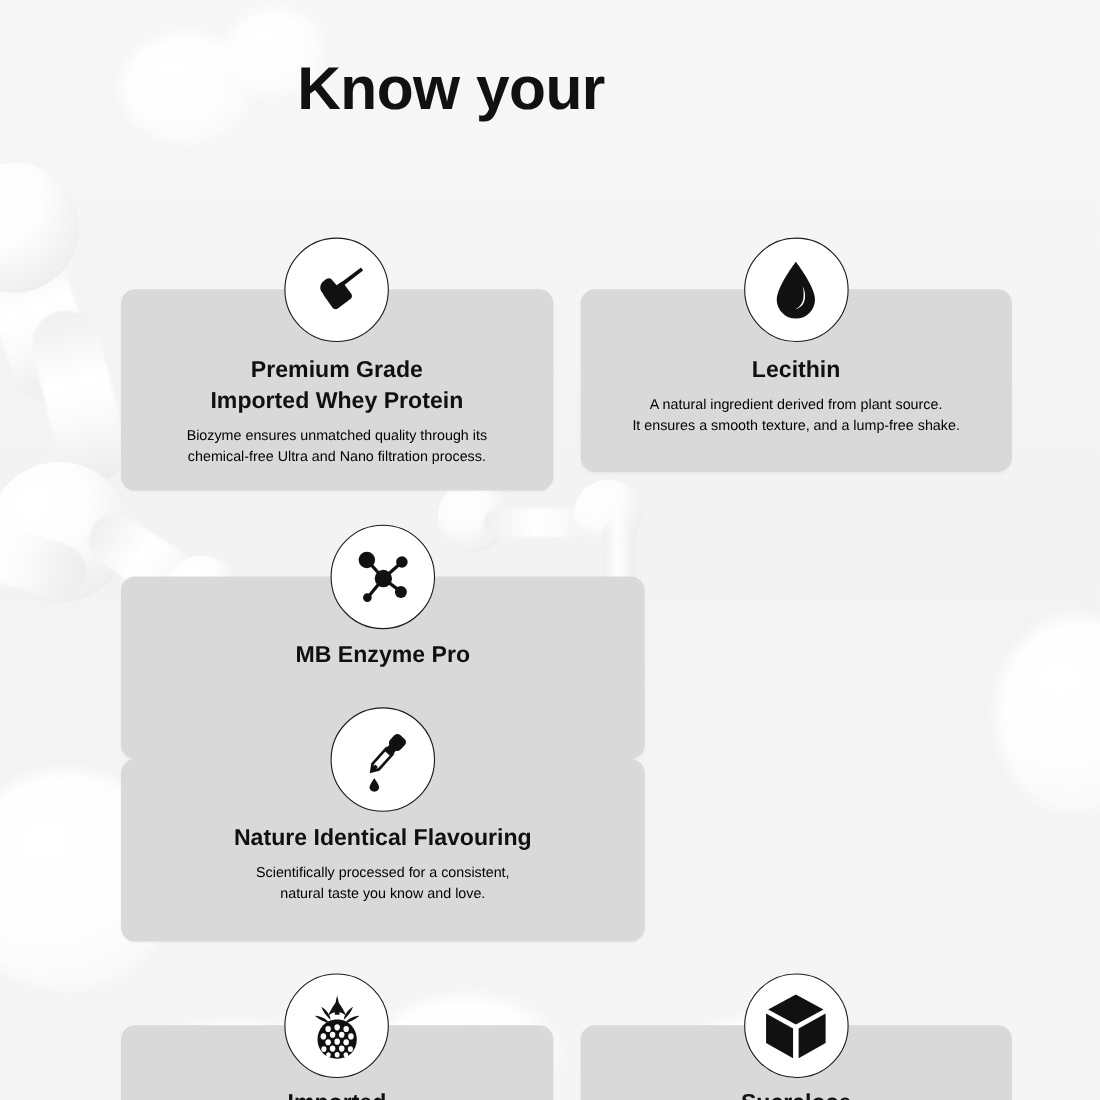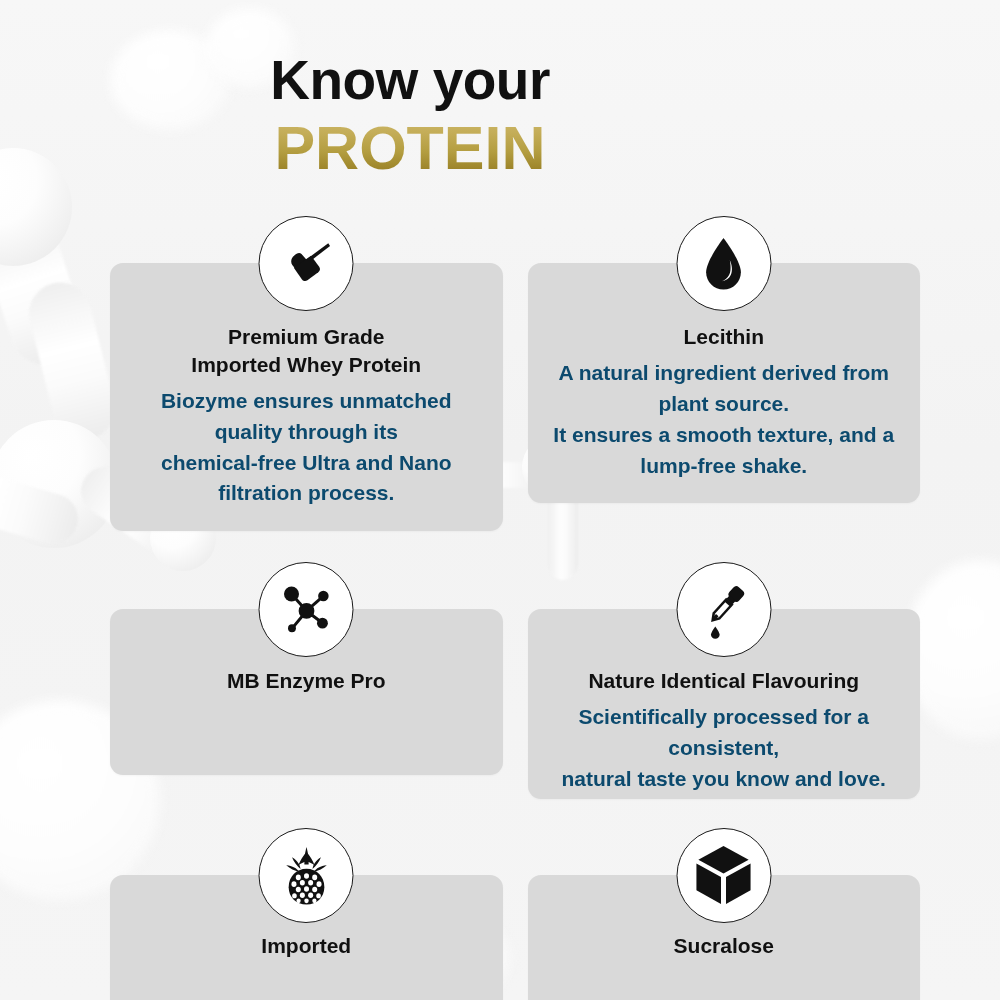--- a/index.html
+++ b/index.html
@@ -128,35 +128,35 @@
 
   .card-title {
     font-size: 21px;
     font-weight: 700;
     color: #101010;
     line-height: 1.33;
     white-space: pre-line;
     margin: 0 0 7px 0;
   }
   .card-body {
-    font-size: 21px;
-    font-weight: 700;
-    color: #0c4a6e;
+    font-size: 13px;
+    font-weight: 400;
+    color: #000000;
     line-height: 1.47;
     white-space: pre-line;
     margin: 0;
   }
 
   
   .r1 .card { min-height: 166px; }
   .r2 .card { min-height: 166px; }
   .r3 .card { min-height: 160px; }
 
   .r1 { margin-top: 58px; }
-  .r2 { margin-top: 78px; }
+  .r2 { margin-top: 78px; flex-direction: column; }
   .r3 { margin-top: 76px; }
 
   .r1 .cell-left .card  { padding-top: 60px; padding-bottom: 22px; }
   .r1 .cell-right .card { padding-top: 60px; padding-bottom: 22px; }
   .r2 .cell-left .card  { padding-top: 58px; padding-bottom: 20px; }
   .r2 .cell-right .card { padding-top: 58px; padding-bottom: 4px; }
   .r3 .cell-left .card  { padding-top: 57px; padding-bottom: 20px; }
   .r3 .cell-right .card { padding-top: 57px; padding-bottom: 20px; }
 
   
@@ -187,21 +187,20 @@
     <div class="mol-blob" style="left:340px; top:905px; width:170px; height:105px;"></div>
     <div class="mol-blob" style="left:395px; top:940px; width:95px; height:90px;"></div>
     <div class="mol-blob" style="left:600px; top:925px; width:210px; height:95px;"></div>
     <div class="mol-blob" style="left:120px; top:930px; width:190px; height:90px;"></div>
     <div class="mol-blob" style="left:905px; top:560px; width:150px; height:180px;"></div>
     <div class="mol-blob" style="left:-40px; top:700px; width:200px; height:200px;"></div>
   </div>
 
   <div id="header">
     <span id="title-line1">Know your</span>
-    <span id="title-line2">PROTEIN</span>
   </div>
 
   <div id="grid">
 
     <div class="row r1">
 
       <div class="cell cell-left">
         <div class="icon-badge">
           <svg width="58" height="58" viewBox="0 0 64 64" aria-hidden="true">
             <path fill="#111111" d="M56 9 L58 12 L27 36 L24.5 32.5 Z"></path>

